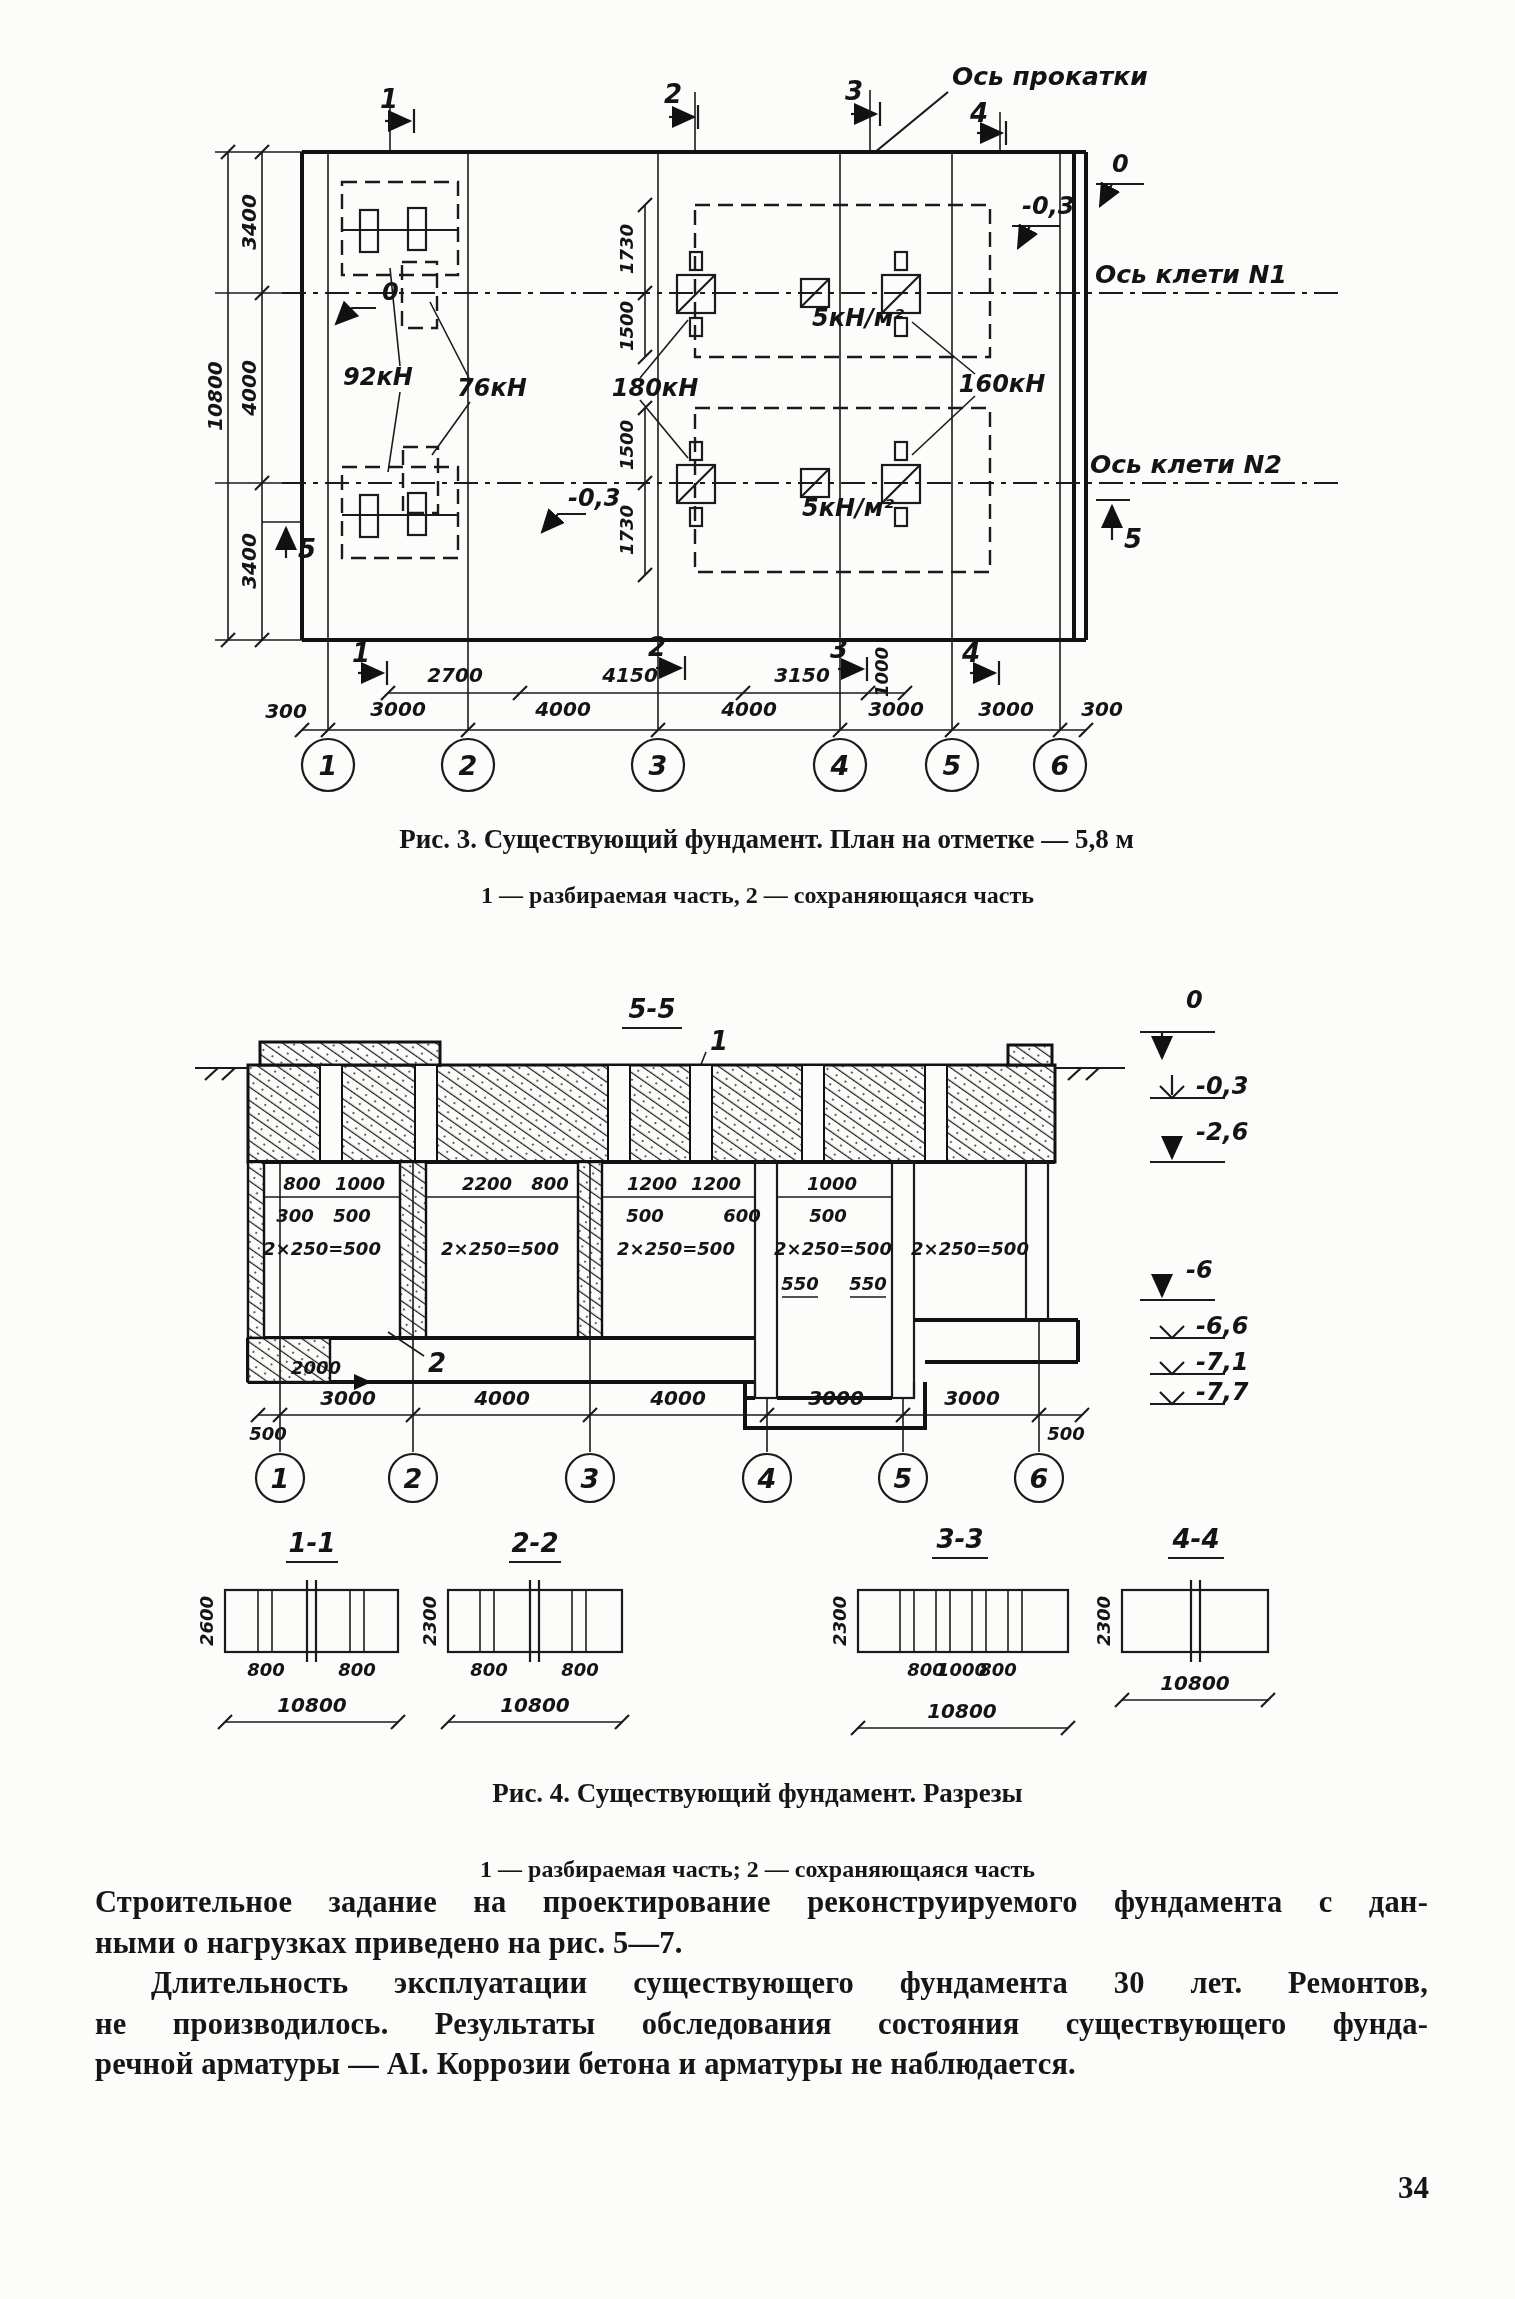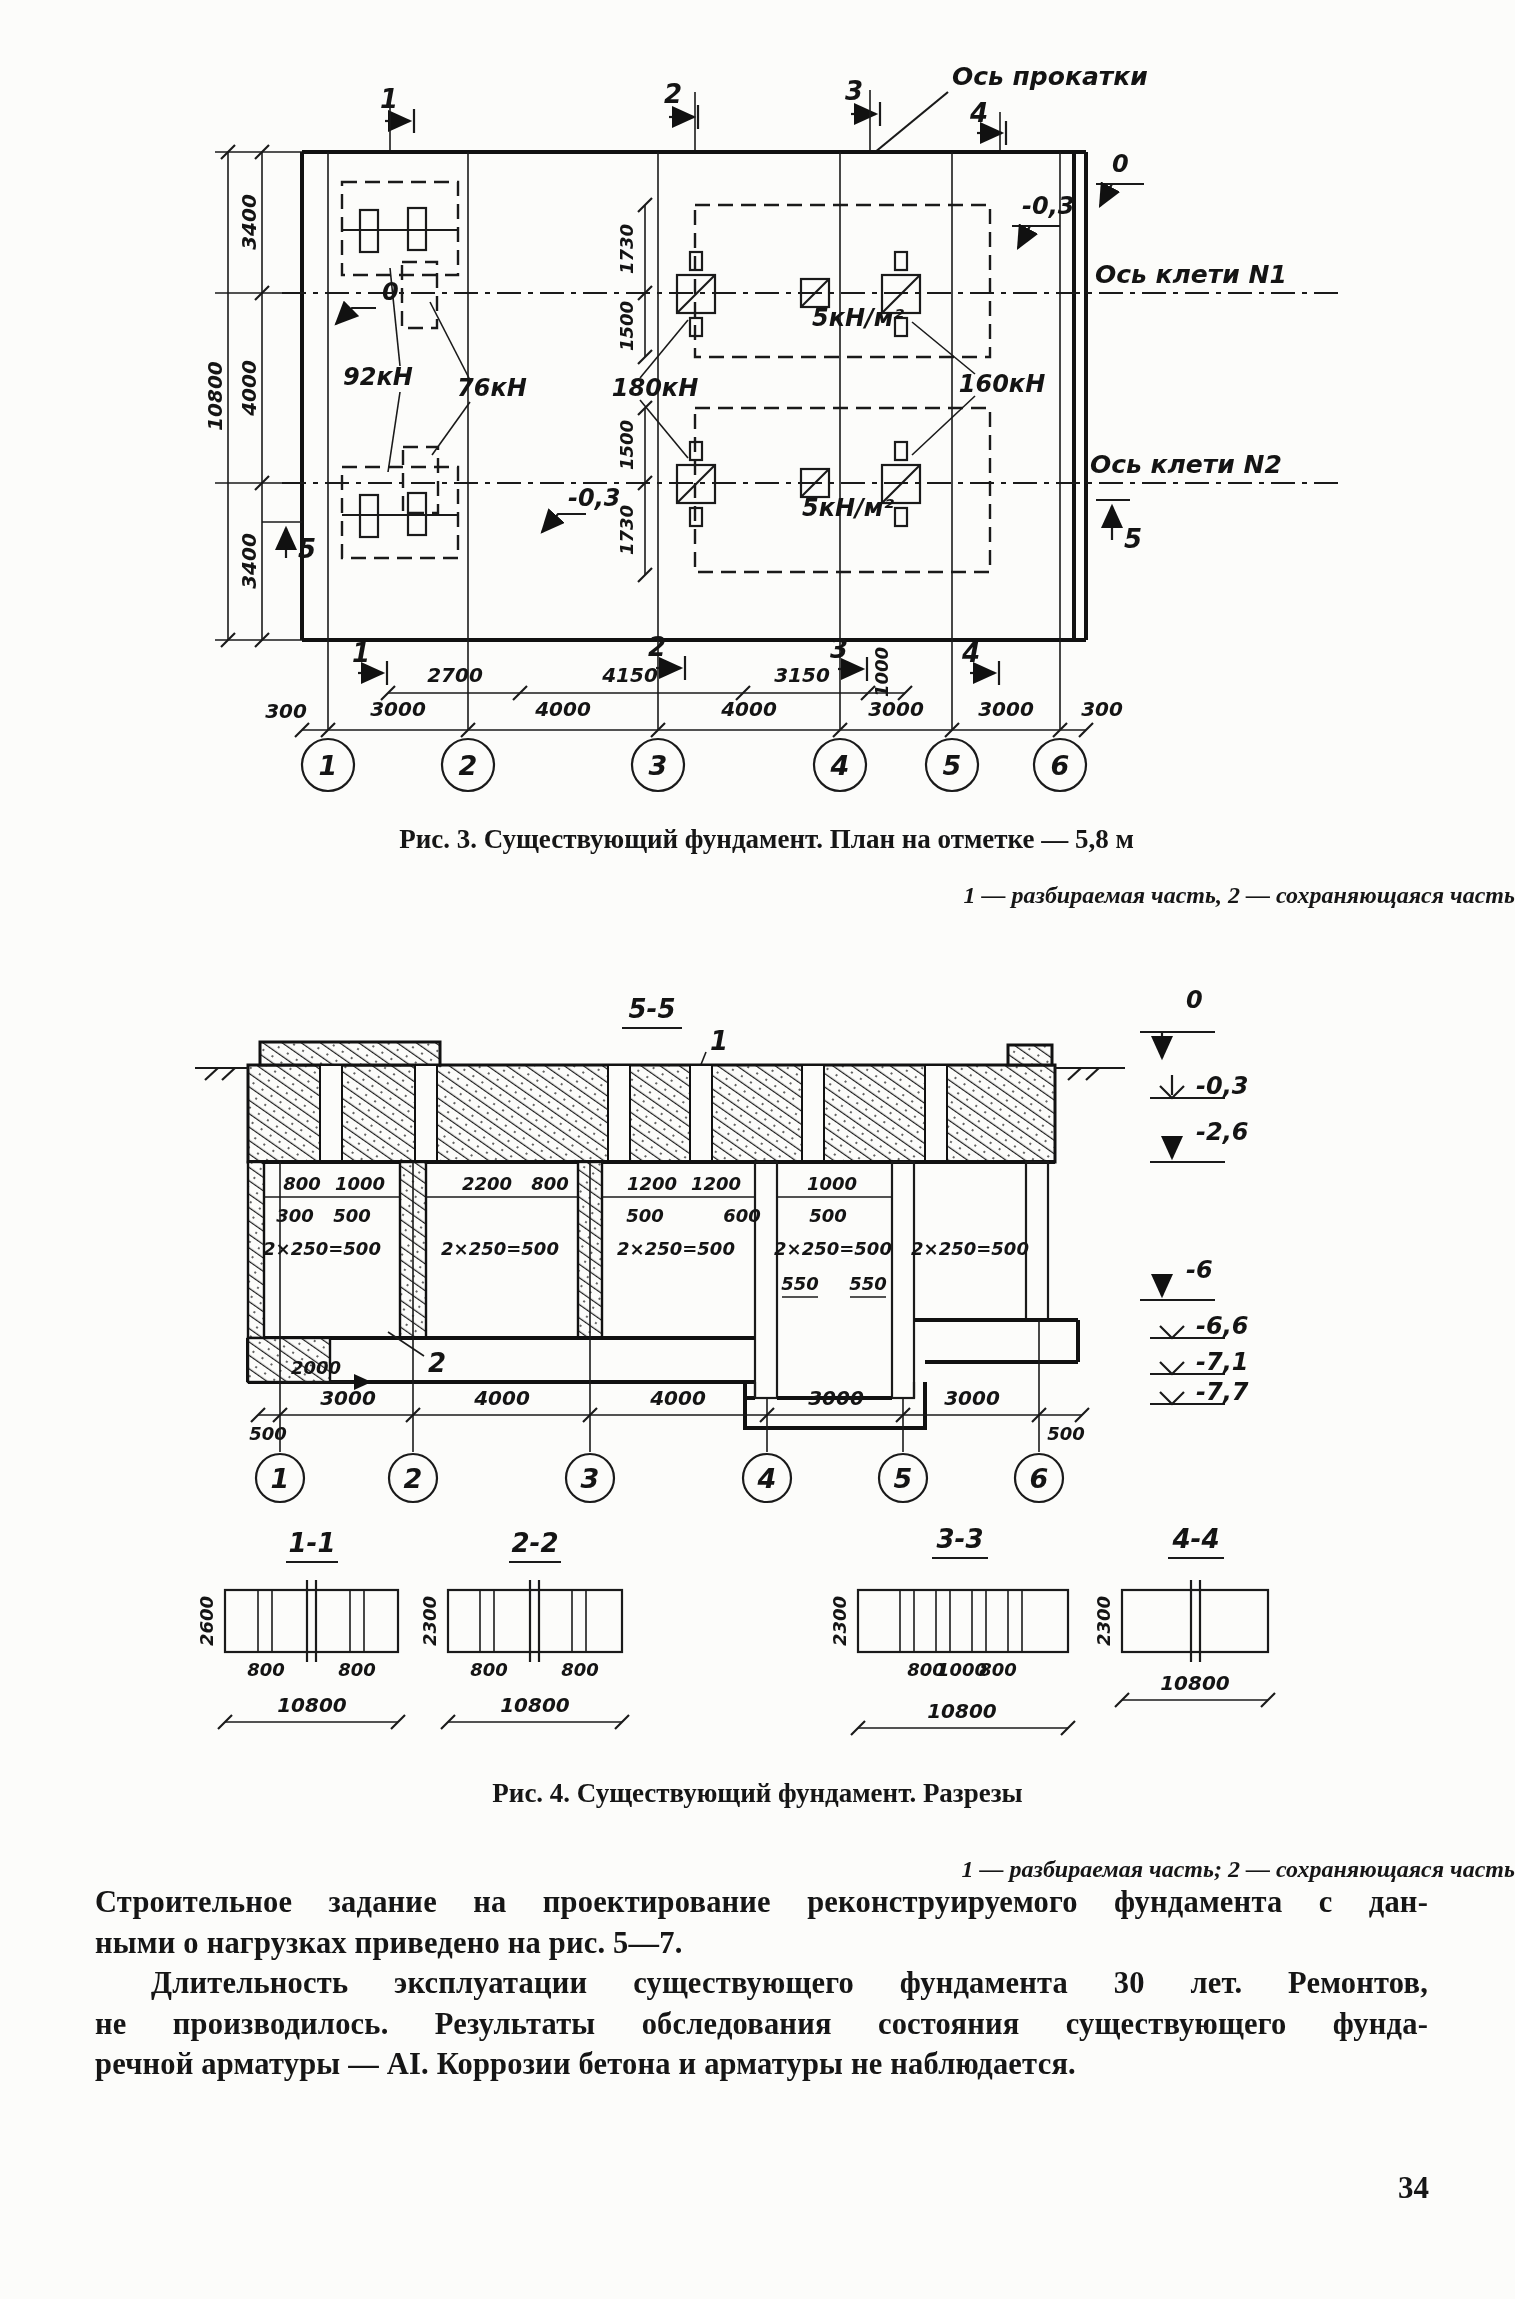--- a/index.html
+++ b/index.html
@@ -14,22 +14,22 @@
   .gnum{font-family:"DejaVu Sans",sans-serif;font-style:italic;font-weight:700;font-size:27px;}
   .secl{font-family:"DejaVu Sans",sans-serif;font-style:italic;font-weight:700;font-size:26px;}
   .mid{text-anchor:middle;}
   .ln{stroke:#1a1a1a;stroke-width:2.2;fill:none;}
   .thin{stroke:#1a1a1a;stroke-width:1.6;fill:none;}
   .heavy{stroke:#111;stroke-width:4;fill:none;}
   .dashT{stroke:#1a1a1a;stroke-width:2.4;fill:none;stroke-dasharray:15 8;}
   .dd{stroke:#1a1a1a;stroke-width:2;fill:none;stroke-dasharray:24 7 5 7;}
   .cap{position:absolute;width:100%;text-align:center;font-weight:700;font-size:27px;
        font-family:"Liberation Serif",serif;}
-  .cap2{position:absolute;width:100%;text-align:right;font-weight:700;font-size:24px;
-        font-family:"Liberation Serif",serif;font-style:italic;}
+  .cap2{position:absolute;width:100%;text-align:center;font-weight:700;font-size:24px;
+        font-family:"Liberation Serif",serif;}
   .bodytxt{position:absolute;left:95px;width:1333px;font-size:30.5px;line-height:40.5px;
            font-weight:600;letter-spacing:.2px;}
   .bl{text-align:justify;text-align-last:justify;}
   .bl.last{text-align:center;text-align-last:left;}
   .bl.ind{text-indent:56px;}
   .pnum{position:absolute;font-weight:700;font-size:31px;}
 </style>
 </head>
 <body>
 

